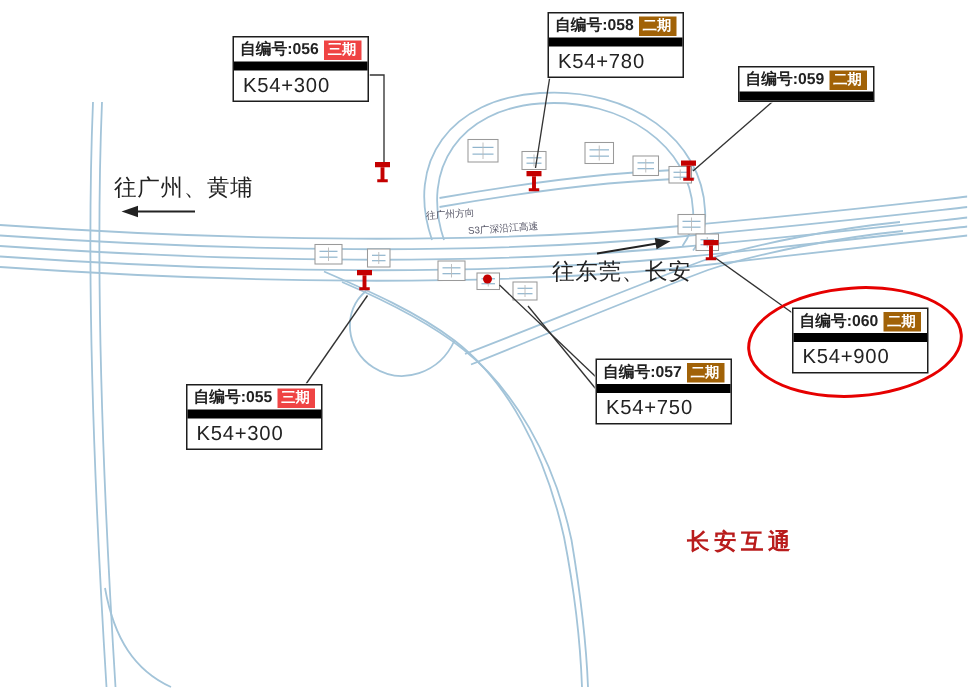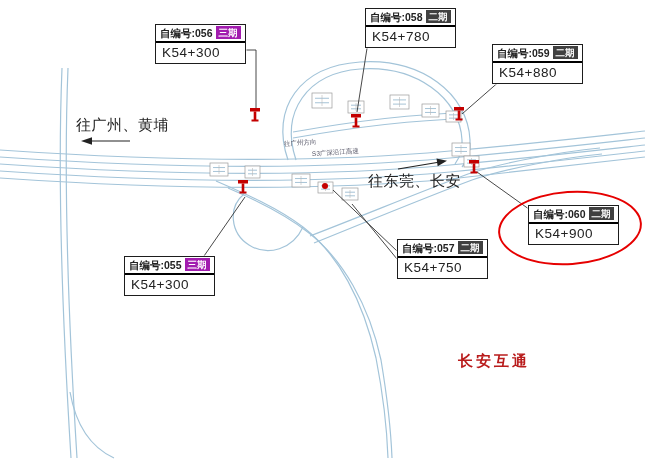--- a/index.html
+++ b/index.html
@@ -2,25 +2,25 @@
 <html><head>
 <meta charset="utf-8">
 <style>
   *{margin:0;padding:0;box-sizing:border-box}
   html,body{background:#ffffff}
   body{font-family:"Liberation Sans","DejaVu Sans",sans-serif;color:#222}
   #screen{position:relative;width:645px;height:461px;background:#fff;overflow:hidden}
   #mapsvg{position:absolute;left:0;top:0;z-index:1}
 
   .callout{position:absolute;background:#fff;border:1px solid #1d1d1d;z-index:3;box-shadow:0 0 0 0.5px #fff}
-  .c-row1{display:flex;align-items:flex-start;gap:3px;border-bottom:2px solid #000000;
+  .c-row1{display:flex;align-items:flex-end;gap:3px;border-bottom:6px solid #000000;
           padding:1px 4px;font-size:10.5px;font-weight:bold;white-space:nowrap;line-height:14px}
   .badge{color:#fff;padding:0 3px;font-size:9.5px;font-weight:bold;line-height:13px;display:inline-block}
-  .b3{background:#a21caf}
-  .b2{background:#404040}
+  .b3{background:#ef4444}
+  .b2{background:#a16207}
   .c-row2{padding:1px 6px 2px 6px;font-size:13.5px;letter-spacing:.5px;white-space:nowrap;line-height:17px}
 
   .label{position:absolute;white-space:nowrap;z-index:2}
   .dir-label{font-size:15px;color:#222;letter-spacing:.5px}
   .tiny-label{font-size:6.5px;color:#556;transform:rotate(-4deg);transform-origin:left center}
   .map-title{font-size:15px;font-weight:bold;color:#b91c1c;letter-spacing:3px}
 
   .highlight-ellipse{position:absolute;left:498px;top:191px;width:144px;height:74px;
     border:2.5px solid #e60000;border-radius:50%;transform:rotate(-4deg);z-index:4;pointer-events:none}
 </style>
@@ -193,21 +193,20 @@
       <span class="badge b2">二期</span>
     </div>
     <div class="c-row2">K54+780</div>
   </div>
 
   <div class="callout" style="left:492px;top:44px">
     <div class="c-row1">
       <span>自编号:059</span>
       <span class="badge b2">二期</span>
     </div>
-    <div class="c-row2">K54+880</div>
   </div>
 
   <div class="callout" style="left:528px;top:205px">
     <div class="c-row1">
       <span>自编号:060</span>
       <span class="badge b2">二期</span>
     </div>
     <div class="c-row2">K54+900</div>
   </div>
 

